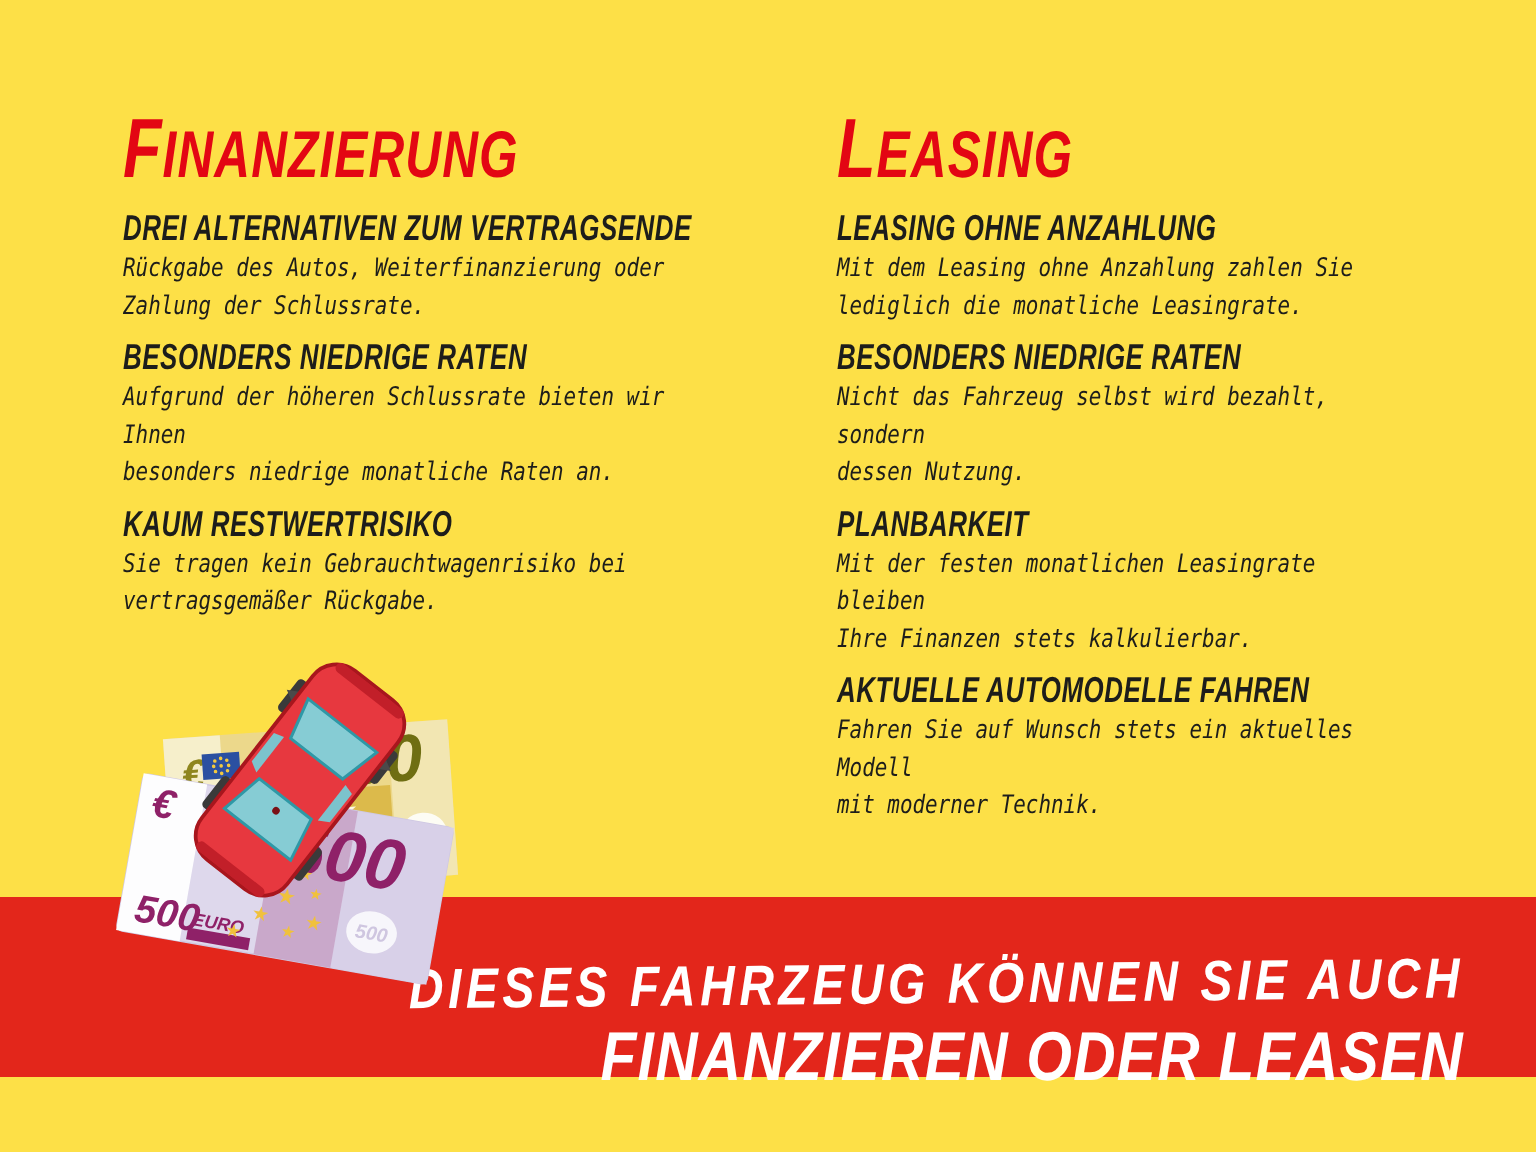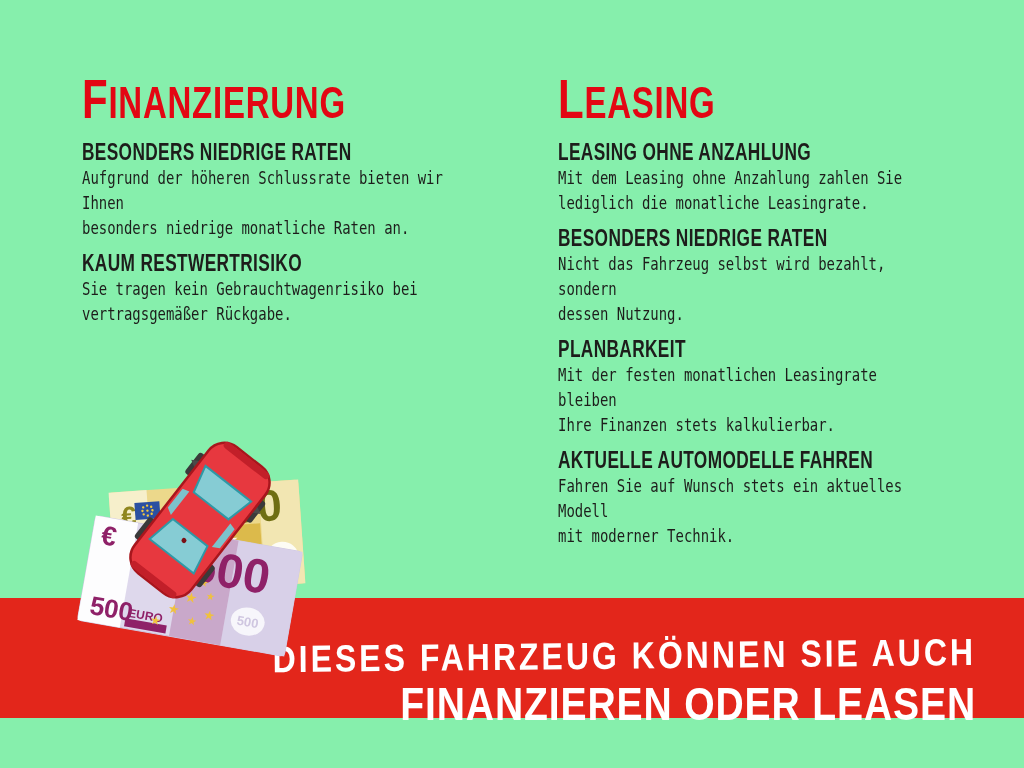--- a/index.html
+++ b/index.html
@@ -2,21 +2,21 @@
 <html lang="de"><head>
 <meta charset="utf-8">
 <style>
   html,body{margin:0;padding:0;}
   body{
     width:1024px;height:768px;position:relative;overflow:hidden;
     background:#ffffff;
     font-family:"Liberation Sans",sans-serif;
     color:#1d1d1b;
   }
-  .page{position:absolute;inset:0;width:1024px;height:768px;background:#86efac;}
+  .page{position:absolute;inset:0;width:1024px;height:768px;background:#fde047;font-style:italic;}
 
   
   .col{position:absolute;top:76px;width:470px;}
   .col-left{left:82px;}
   .col-right{left:558px;}
 
   .main-heading{
     font-weight:800;
     font-size:44px;
     line-height:46px;
@@ -93,20 +93,25 @@
   svg text.star{font-family:"DejaVu Sans",sans-serif;}
 </style>
 </head>
 <body>
 
 <div class="page">
 
   <div class="col col-left">
     <h1 class="main-heading">Finanzierung</h1>
 
+    <div class="section">
+      <h2 class="section-title">DREI ALTERNATIVEN ZUM VERTRAGSENDE</h2>
+      <p class="section-body">Rückgabe des Autos, Weiterfinanzierung oder
+Zahlung der Schlussrate.</p>
+    </div>
     <div class="section">
       <h2 class="section-title">BESONDERS NIEDRIGE RATEN</h2>
       <p class="section-body">Aufgrund der höheren Schlussrate bieten wir Ihnen
 besonders niedrige monatliche Raten an.</p>
     </div>
     <div class="section">
       <h2 class="section-title">KAUM RESTWERTRISIKO</h2>
       <p class="section-body">Sie tragen kein Gebrauchtwagenrisiko bei
 vertragsgemäßer Rückgabe.</p>
     </div>

